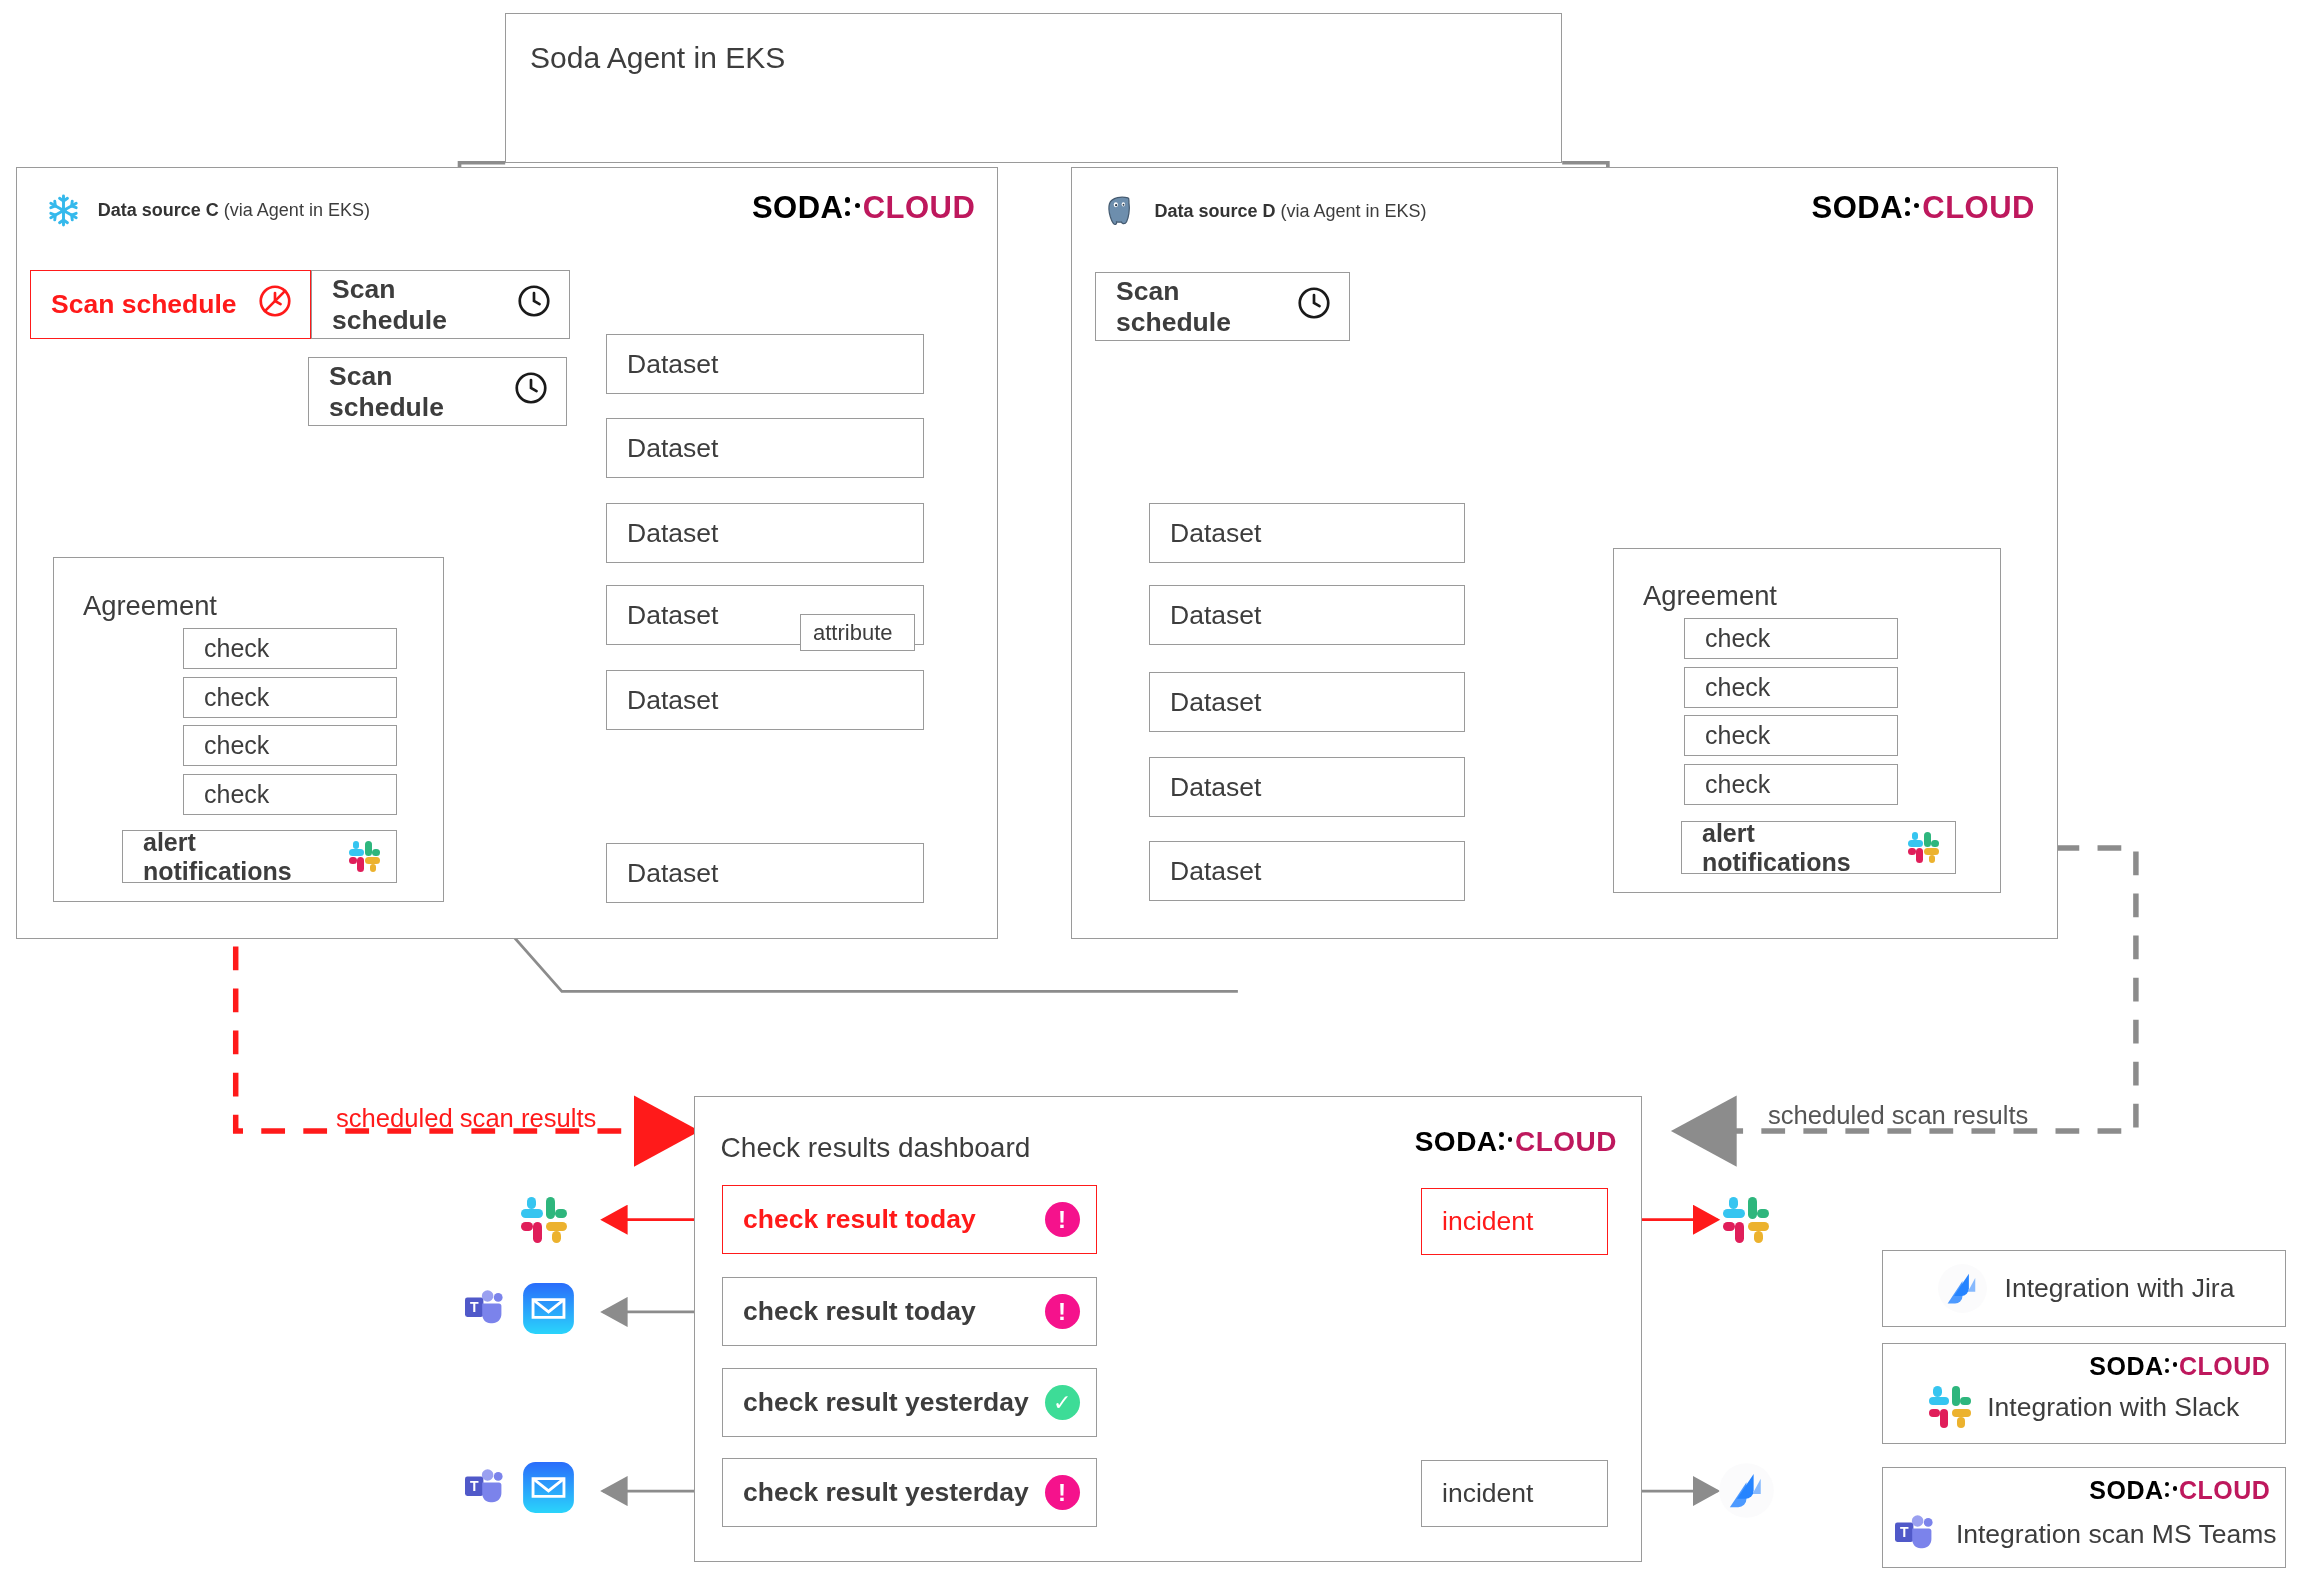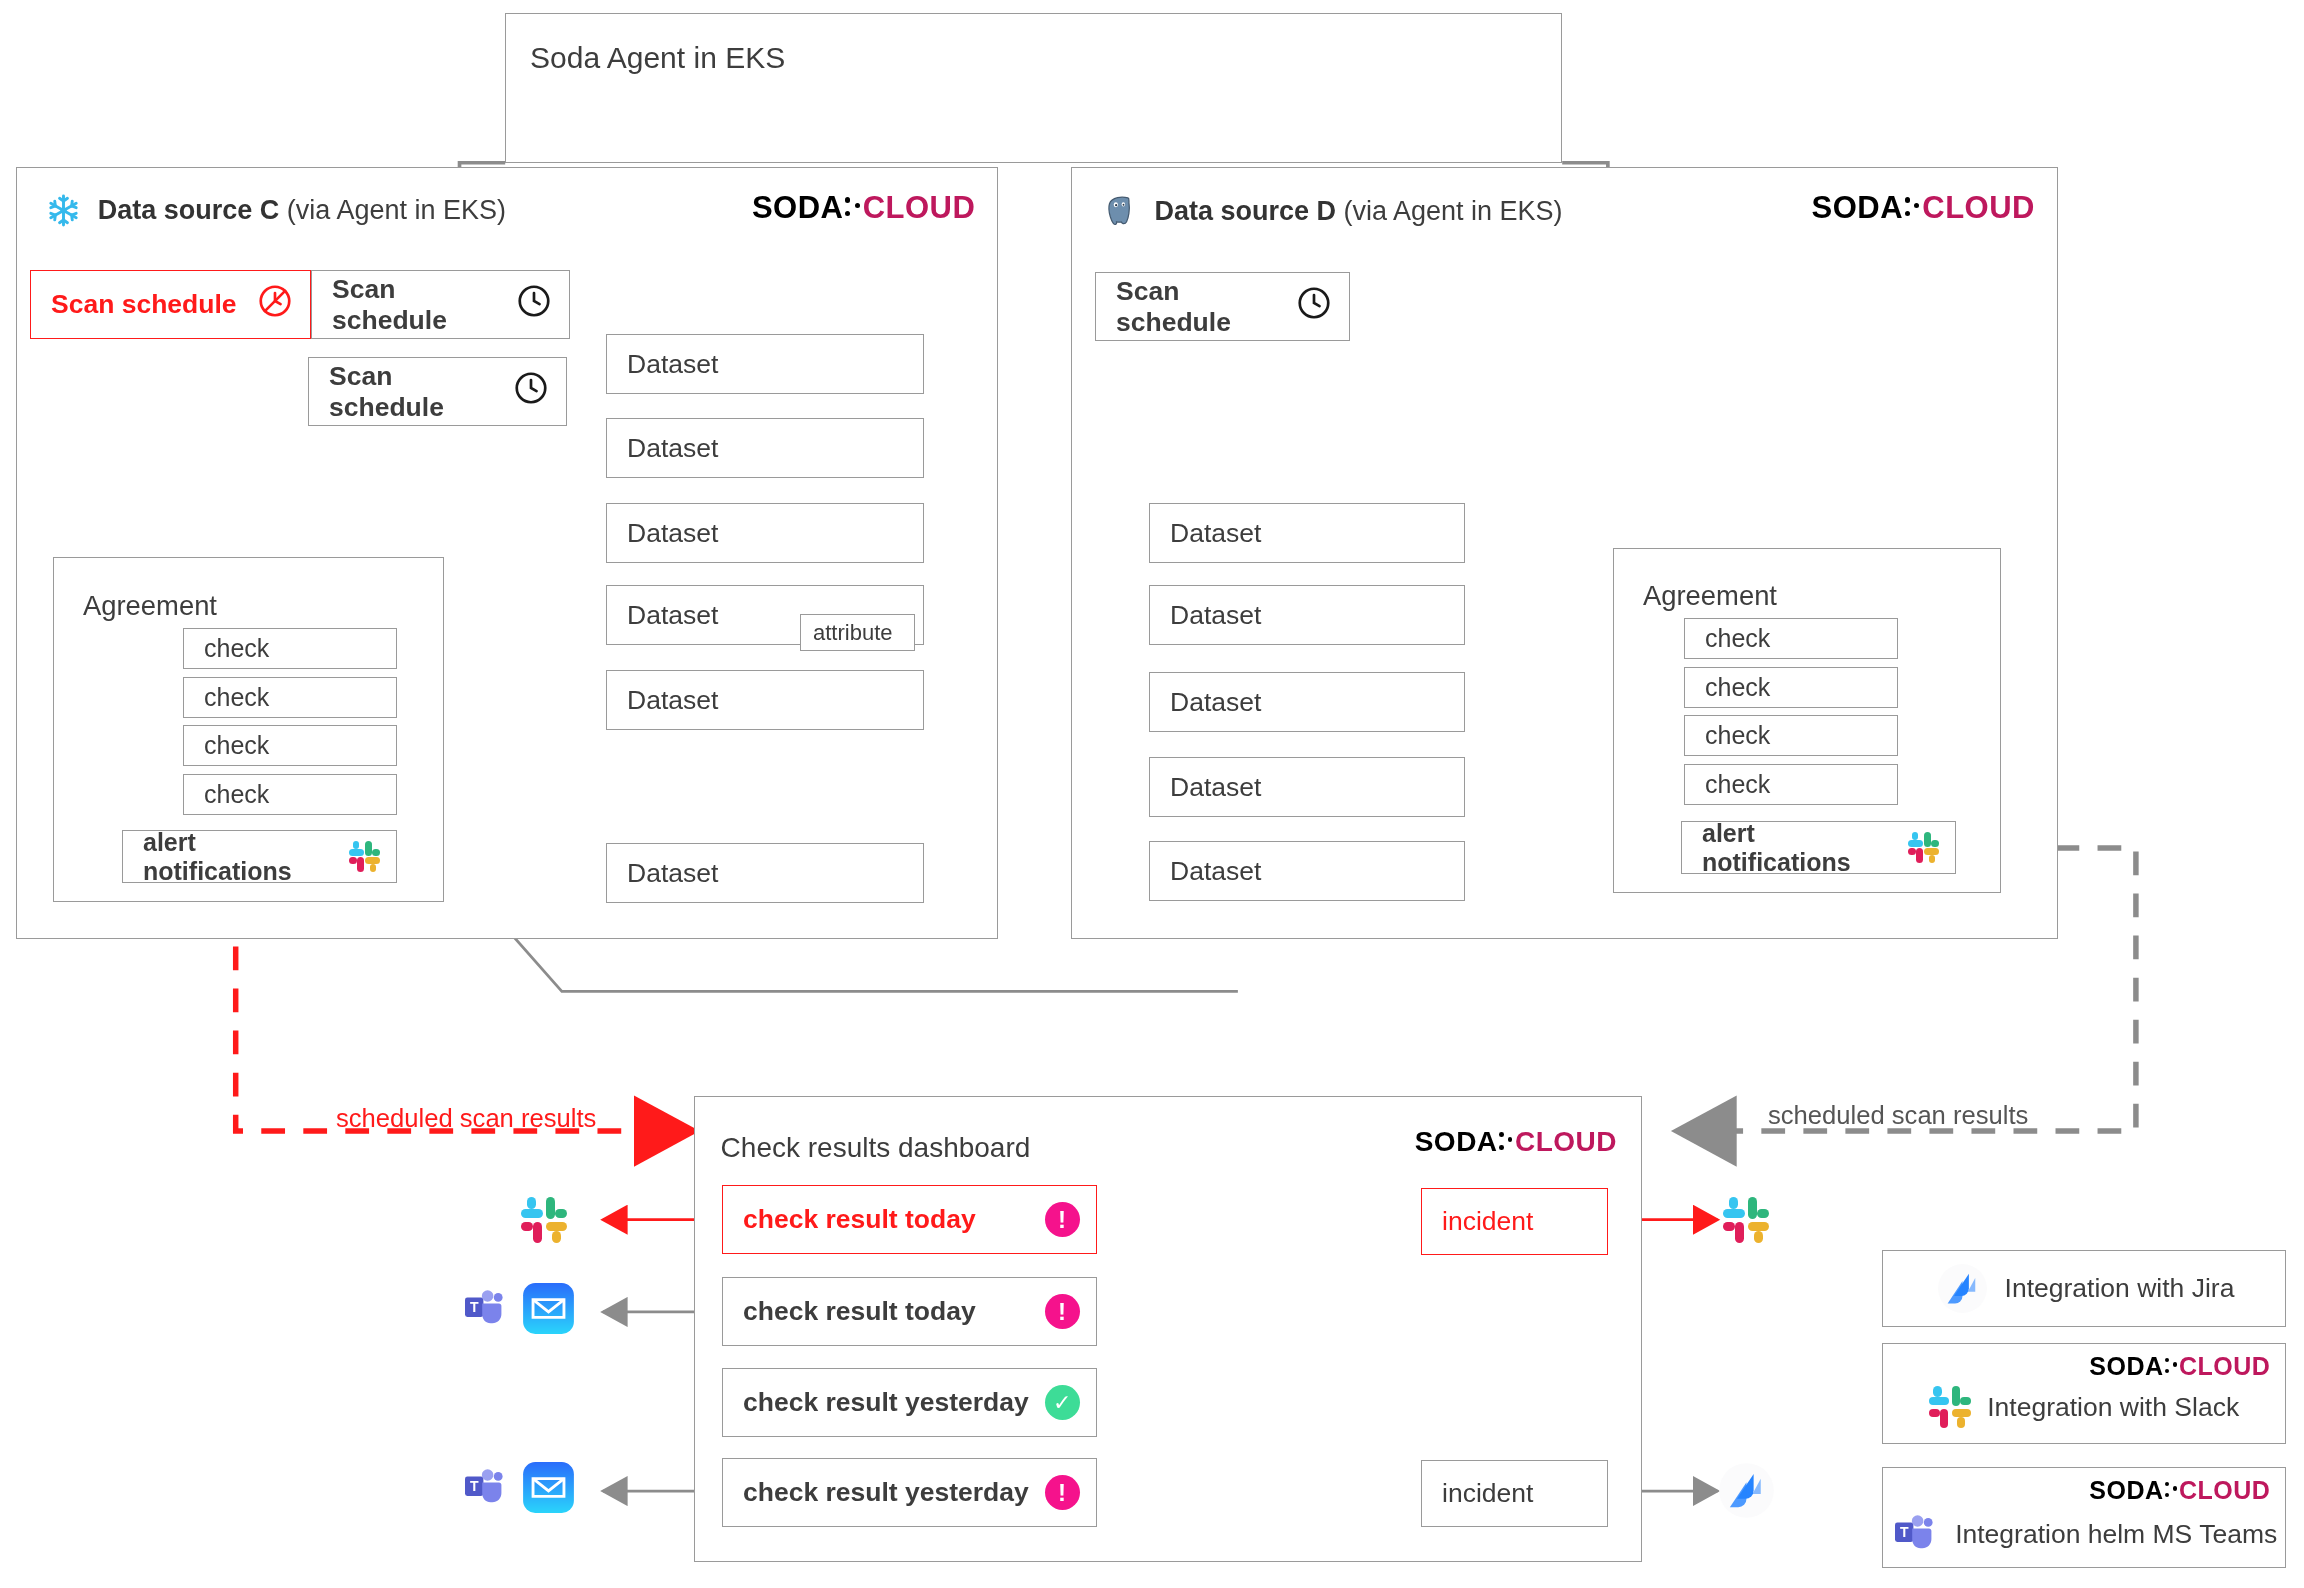--- a/index.html
+++ b/index.html
@@ -24,21 +24,21 @@
   .dt2{width:.17em;height:.17em;left:.36em;top:.33em;}
   .dt3{width:.17em;height:.17em;left:.05em;top:.60em;}
   
   .slack{position:relative;display:inline-block;}
   .slack i{position:absolute;display:block;border-radius:90px;}
   
   .badge{width:35px;height:35px;border-radius:50%;display:flex;align-items:center;
          justify-content:center;color:#fff;font-weight:bold;flex:none;}
   .badge.warn{background:#f5128c;font-size:24px;}
   .badge.ok{background:#3ddc97;font-size:22px;}
-  .panelTitle{font-size:27px;text-align:center;}
+  .panelTitle{font-size:18px;text-align:center;}
   .panelTitle b{font-weight:bold;color:#333;}
 </style>
 </head>
 <body>
 
 <svg class="layer" viewBox="0 0 2522 1738" width="2304" height="1588">
   <defs>
     <marker id="ah-gray" markerWidth="11" markerHeight="11" refX="9" refY="5.5" orient="auto">
       <path d="M0,0 L10,5.5 L0,11 z" fill="#8c8c8c"></path>
     </marker>
@@ -504,16 +504,16 @@
   <div class="lbl" style="left:0;right:0;top:42px;display:flex;align-items:center;justify-content:center;gap:16.4px;font-size:26.5px;">
     <span style="display:inline-block;width:48px;height:48px;">
       <svg viewBox="0 0 24 24" width="48" height="48" style="font-size:29px">
         <rect x="2" y="6.2" width="9.2" height="9.8" rx="1.2" fill="#5059c9"></rect>
         <text x="6.6" y="13.4" font-size="7" fill="#fff" text-anchor="middle" font-family="Liberation Sans, sans-serif" font-weight="bold">T</text>
         <circle cx="18.6" cy="6.2" r="2.2" fill="#7b83eb"></circle>
         <circle cx="13.3" cy="5.5" r="2.9" fill="#9aa0f0"></circle>
         <path d="M10.6 9.2h8.4c.7 0 1.2.5 1.2 1.2v4.2c0 2.5-2 4.5-4.5 4.5h-.9c-2.5 0-4.2-2-4.2-4.5z" fill="#7b83eb"></path>
       </svg>
     </span>
-    <span>Integration helm MS Teams</span>
+    <span>Integration scan MS Teams</span>
   </div>
 </div>
 
 
 </body></html>

